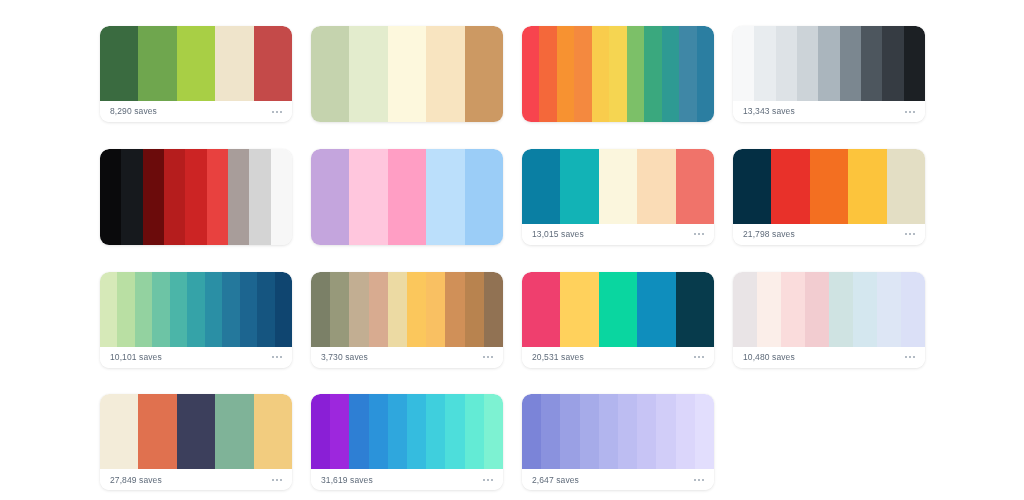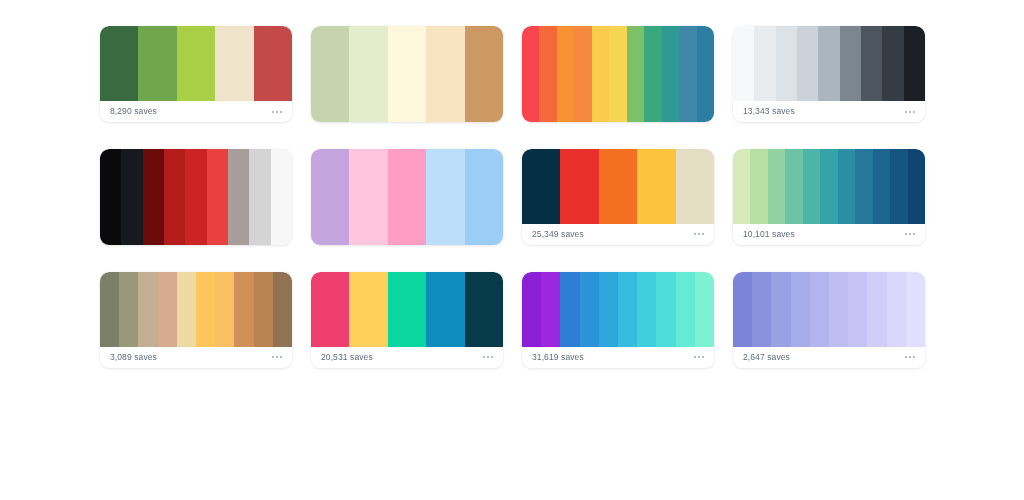--- a/index.html
+++ b/index.html
@@ -150,28 +150,45 @@
       <div class="swatches">
         <div class="swatch" style="background: rgb(196, 165, 221);"></div>
         <div class="swatch" style="background: rgb(255, 198, 221);"></div>
         <div class="swatch" style="background: rgb(255, 158, 196);"></div>
         <div class="swatch" style="background: rgb(187, 223, 251);"></div>
         <div class="swatch" style="background: rgb(155, 205, 247);"></div>
       </div>
     </div>
     <div class="card">
       <div class="swatches">
+        <div class="swatch" style="background: rgb(10, 127, 163);"></div>
+        <div class="swatch" style="background: rgb(18, 179, 182);"></div>
+        <div class="swatch" style="background: rgb(251, 246, 221);"></div>
+        <div class="swatch" style="background: rgb(250, 220, 182);"></div>
+        <div class="swatch" style="background: rgb(240, 115, 106);"></div>
+      </div>
+      <div class="card-footer">
+        <div class="saves-label">13,015 saves</div>
+        <div class="more-menu">
+          <span></span>
+          <span></span>
+          <span></span>
+        </div>
+      </div>
+    </div>
+    <div class="card">
+      <div class="swatches">
         <div class="swatch" style="background: rgb(4, 47, 68);"></div>
         <div class="swatch" style="background: rgb(232, 49, 42);"></div>
         <div class="swatch" style="background: rgb(243, 111, 33);"></div>
         <div class="swatch" style="background: rgb(252, 196, 60);"></div>
         <div class="swatch" style="background: rgb(227, 222, 196);"></div>
       </div>
       <div class="card-footer">
-        <div class="saves-label">25,349 saves</div>
+        <div class="saves-label">21,798 saves</div>
         <div class="more-menu">
           <span></span>
           <span></span>
           <span></span>
         </div>
       </div>
     </div>
     <div class="card">
       <div class="swatches">
         <div class="swatch" style="background: rgb(214, 233, 184);"></div>
@@ -202,38 +219,75 @@
         <div class="swatch" style="background: rgb(194, 174, 146);"></div>
         <div class="swatch" style="background: rgb(216, 171, 144);"></div>
         <div class="swatch" style="background: rgb(236, 218, 163);"></div>
         <div class="swatch" style="background: rgb(251, 199, 92);"></div>
         <div class="swatch" style="background: rgb(249, 192, 98);"></div>
         <div class="swatch" style="background: rgb(208, 144, 88);"></div>
         <div class="swatch" style="background: rgb(184, 131, 79);"></div>
         <div class="swatch" style="background: rgb(145, 114, 83);"></div>
       </div>
       <div class="card-footer">
-        <div class="saves-label">3,089 saves</div>
+        <div class="saves-label">3,730 saves</div>
         <div class="more-menu">
           <span></span>
           <span></span>
           <span></span>
         </div>
       </div>
     </div>
     <div class="card">
       <div class="swatches">
         <div class="swatch" style="background: rgb(239, 63, 110);"></div>
         <div class="swatch" style="background: rgb(255, 209, 92);"></div>
         <div class="swatch" style="background: rgb(10, 214, 160);"></div>
         <div class="swatch" style="background: rgb(15, 142, 189);"></div>
         <div class="swatch" style="background: rgb(7, 59, 76);"></div>
       </div>
       <div class="card-footer">
         <div class="saves-label">20,531 saves</div>
+        <div class="more-menu">
+          <span></span>
+          <span></span>
+          <span></span>
+        </div>
+      </div>
+    </div>
+    <div class="card">
+      <div class="swatches">
+        <div class="swatch" style="background: rgb(233, 228, 230);"></div>
+        <div class="swatch" style="background: rgb(251, 238, 233);"></div>
+        <div class="swatch" style="background: rgb(250, 220, 220);"></div>
+        <div class="swatch" style="background: rgb(242, 204, 208);"></div>
+        <div class="swatch" style="background: rgb(207, 227, 226);"></div>
+        <div class="swatch" style="background: rgb(212, 231, 239);"></div>
+        <div class="swatch" style="background: rgb(221, 230, 245);"></div>
+        <div class="swatch" style="background: rgb(219, 224, 247);"></div>
+      </div>
+      <div class="card-footer">
+        <div class="saves-label">10,480 saves</div>
+        <div class="more-menu">
+          <span></span>
+          <span></span>
+          <span></span>
+        </div>
+      </div>
+    </div>
+    <div class="card">
+      <div class="swatches">
+        <div class="swatch" style="background: rgb(243, 236, 217);"></div>
+        <div class="swatch" style="background: rgb(224, 113, 79);"></div>
+        <div class="swatch" style="background: rgb(60, 63, 92);"></div>
+        <div class="swatch" style="background: rgb(127, 179, 152);"></div>
+        <div class="swatch" style="background: rgb(242, 204, 127);"></div>
+      </div>
+      <div class="card-footer">
+        <div class="saves-label">27,849 saves</div>
         <div class="more-menu">
           <span></span>
           <span></span>
           <span></span>
         </div>
       </div>
     </div>
     <div class="card">
       <div class="swatches">
         <div class="swatch" style="background: rgb(138, 31, 214);"></div>

